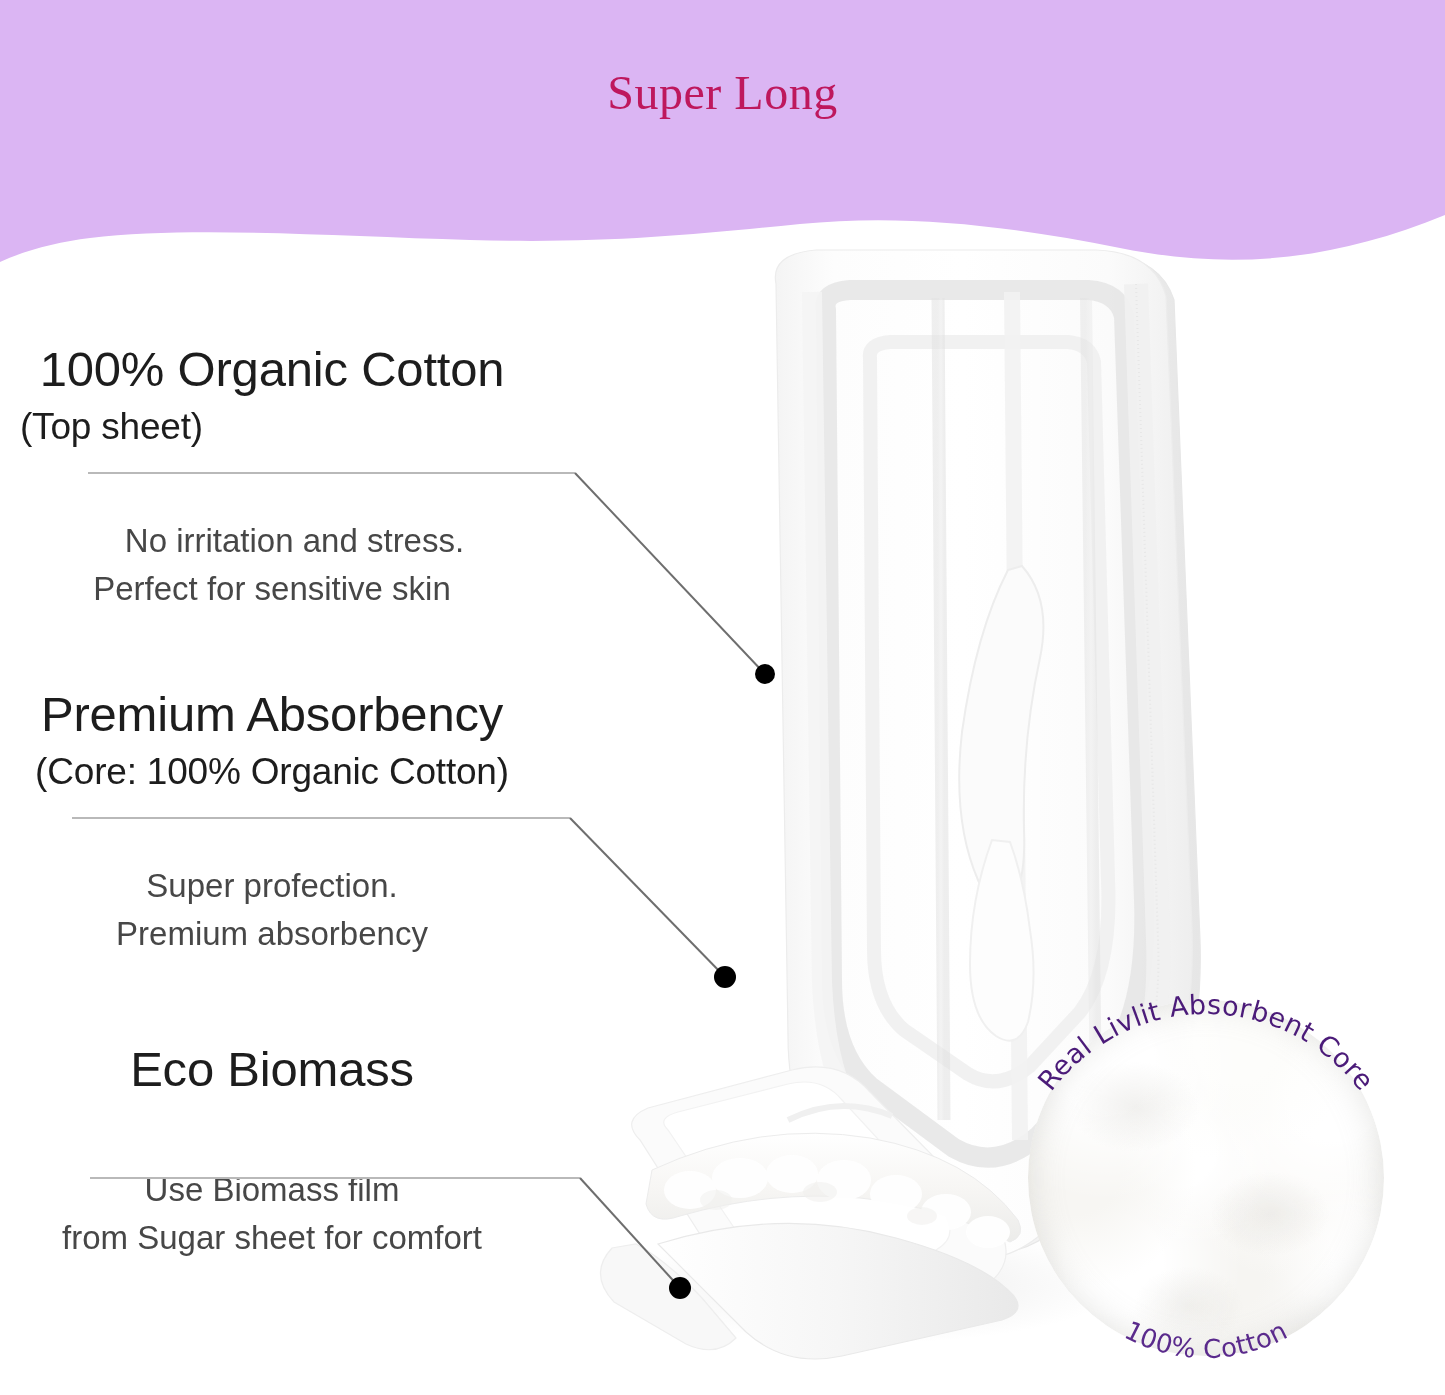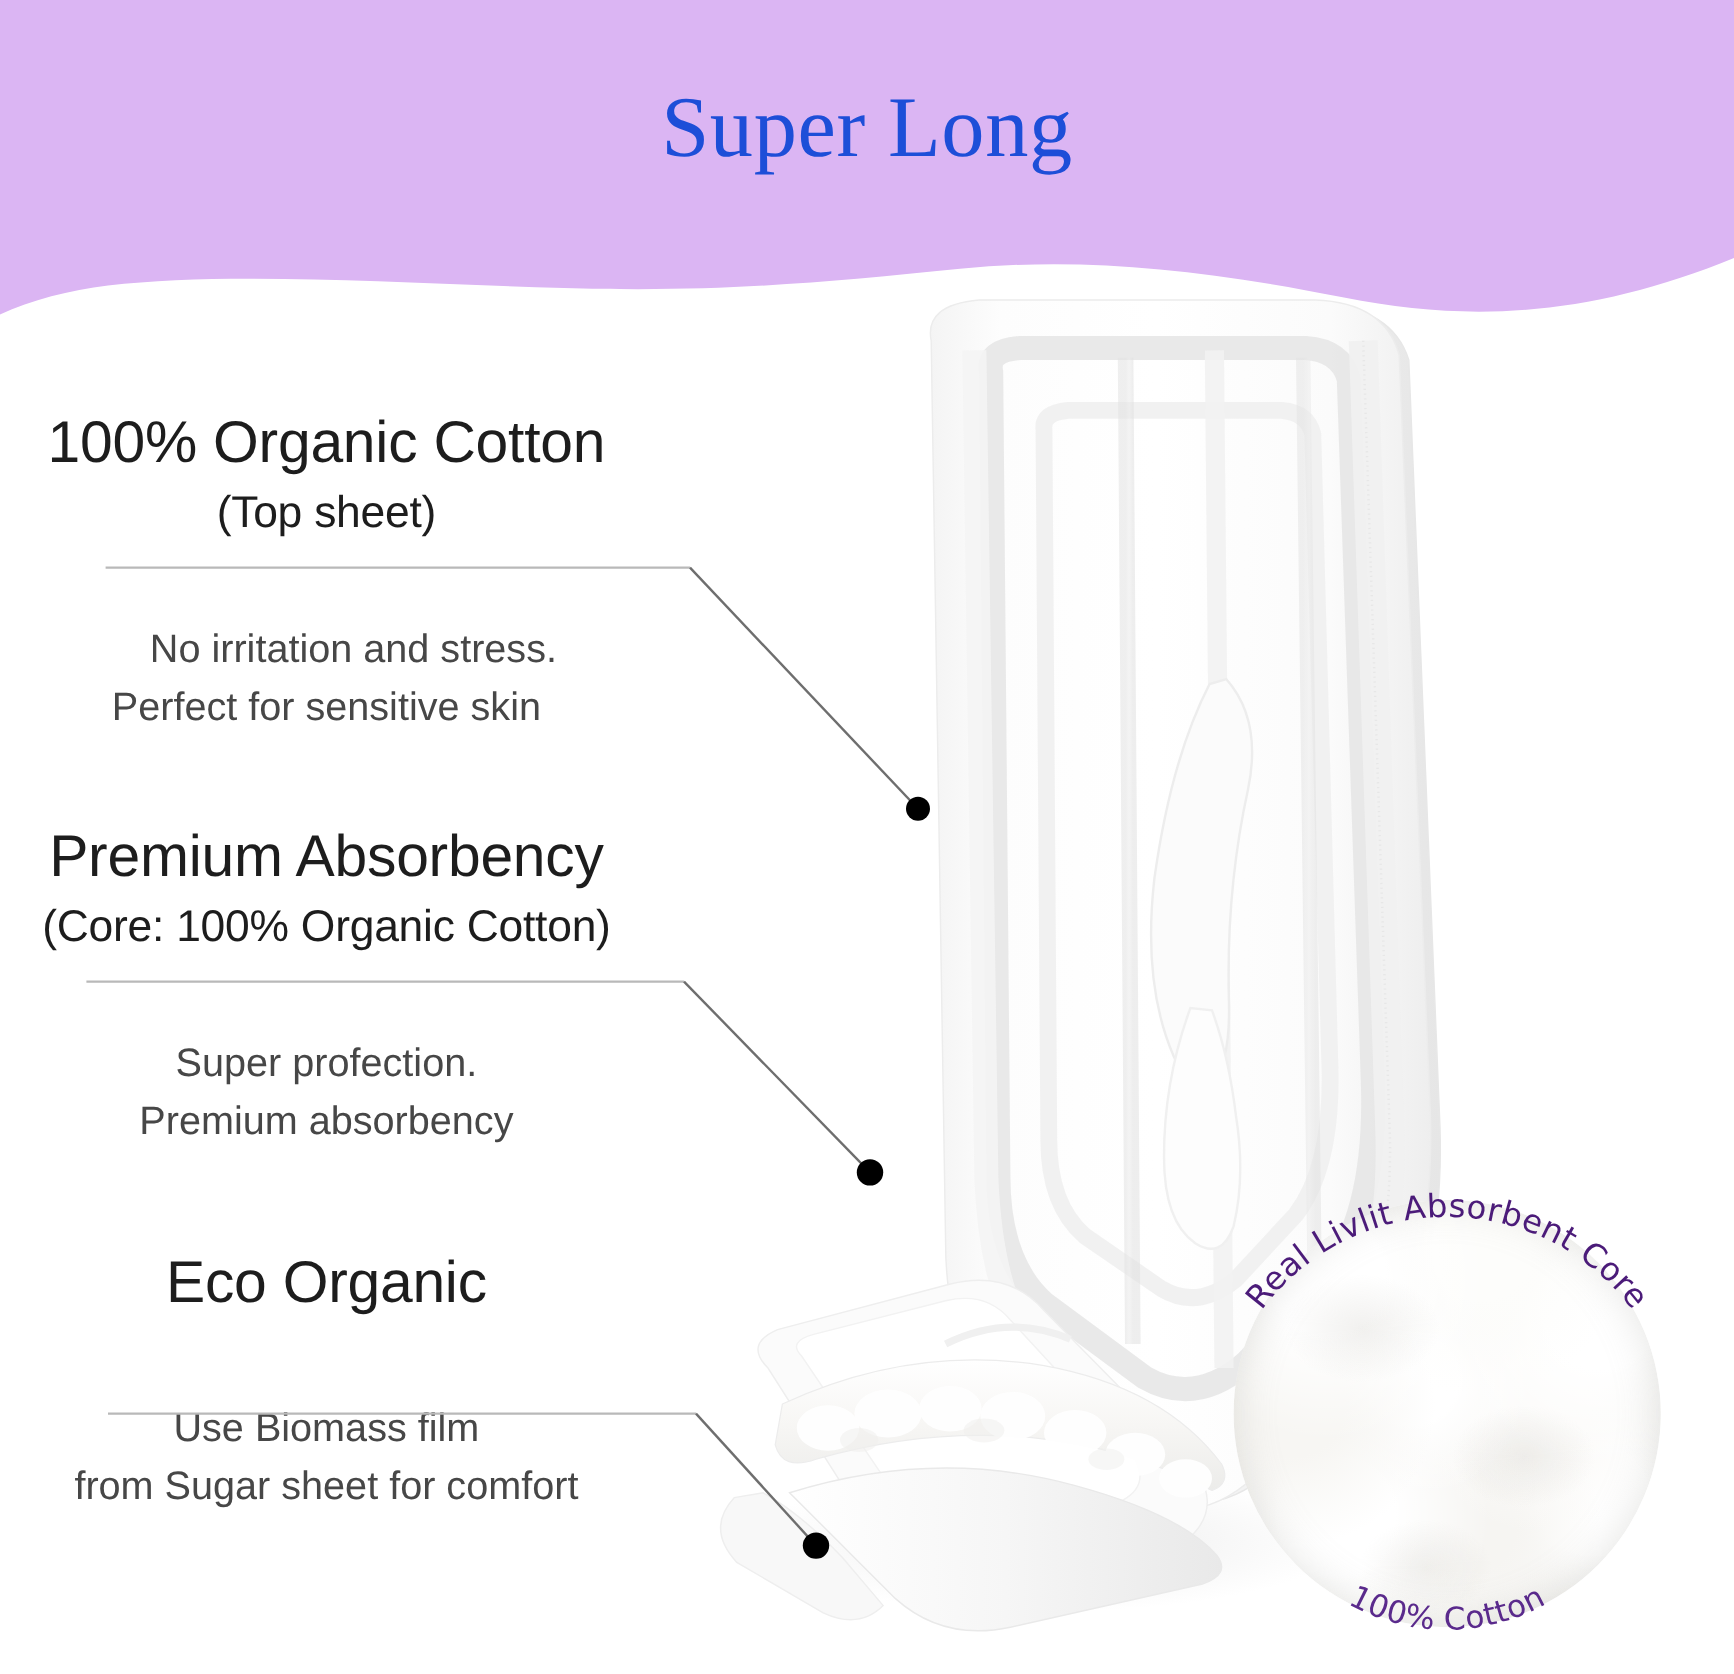--- a/index.html
+++ b/index.html
@@ -30,24 +30,24 @@
   .title-wrap {
     position:absolute;
     left:0; top:68px;
     width:1445px;
     text-align:center;
     z-index:5;
     pointer-events:none;
   }
   .title {
     font-family:"Liberation Serif", "DejaVu Serif", serif;
-    font-size:72px;
+    font-size:48px;
     line-height:1.06;
     font-weight:400;
-    color:#1d4ed8;
+    color:#be185d;
     letter-spacing:0.5px;
   }
 
   
   .product-stage {
     position:absolute;
     left:540px; top:240px;
     width:820px; height:1130px;
     z-index:1;
   }
@@ -141,21 +141,21 @@
     padding-right:56px;
     margin-top:4px;
   }
   .feature-body {
     color:#474747;
     font-size:33px;
     line-height:1.45;
     font-weight:300;
     padding-right:56px;
   }
-  .al-right  { text-align:center; }
+  .al-right  { text-align:left;padding-left:20px; }
   .al-center { text-align:center; }
 
   
   .connectors {
     position:absolute;
     left:0; top:0;
     width:1445px; height:1395px;
     z-index:7;
     pointer-events:none;
   }
@@ -327,21 +327,21 @@
     </div>
 
     <div class="feature" style="top:385px;">
       <div class="feature-heading al-center">Premium Absorbency</div>
       <div class="feature-sub al-center">(Core: 100% Organic Cotton)</div>
       <div class="feature-body al-center" style="margin-top:68px;">Super profection.</div>
       <div class="feature-body al-center">Premium absorbency</div>
     </div>
 
     <div class="feature" style="top:740px;">
-      <div class="feature-heading al-center">Eco Organic</div>
+      <div class="feature-heading al-center">Eco Biomass</div>
       <div class="feature-body al-center" style="margin-top:66px;">Use Biomass film</div>
       <div class="feature-body al-center">from Sugar sheet for comfort</div>
     </div>
 
   </div>
 
   <div class="connectors">
     <svg viewBox="0 0 1445 1395" xmlns="http://www.w3.org/2000/svg">
 
       <path class="lead-rule" d="M88 473 H575"></path>

